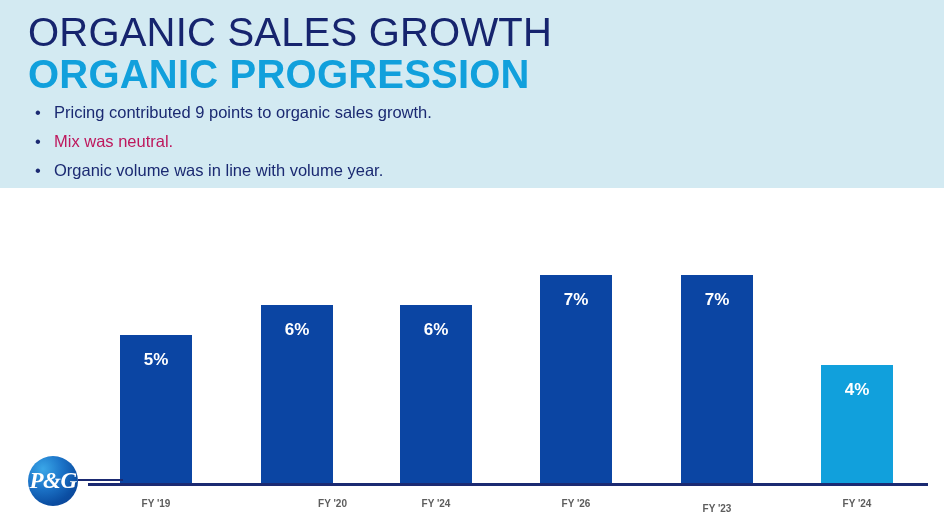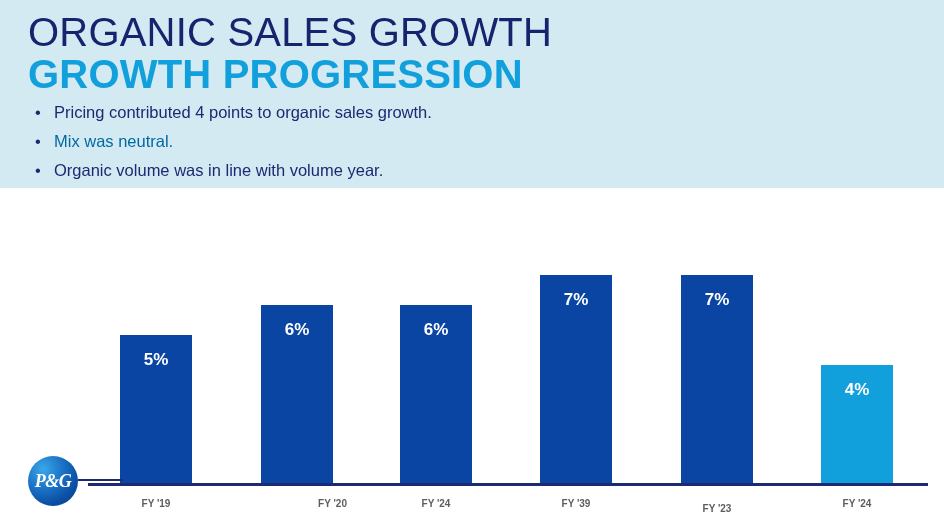--- a/index.html
+++ b/index.html
@@ -151,49 +151,49 @@
     top: 0;
     width: 50px;
     height: 50px;
     display: flex;
     align-items: center;
     justify-content: center;
     color: #ffffff;
     font-family: "Liberation Serif", serif;
     font-style: italic;
     font-weight: bold;
-    font-size: 18px;
+    font-size: 23px;
     letter-spacing: -0.5px;
   }
   #pg-logo-rule {
     position: absolute;
     left: 78px;
     top: 479px;
     width: 45px;
     height: 2px;
     background: #1b2a72;
   }
 </style>
 </head>
 <body>
 
 <div id="slide">
 
   <div id="header-band" style="background: rgb(211, 234, 242);">
     <div id="title-line-1" style="color: rgb(22, 36, 110);">ORGANIC SALES GROWTH</div>
-    <div id="title-line-2" style="color: rgb(17, 160, 220);">GROWTH PROGRESSION</div>
+    <div id="title-line-2" style="color: rgb(17, 160, 220);">ORGANIC PROGRESSION</div>
 
     <ul id="bullet-list">
       <li style="color: rgb(27, 42, 114);">
         <span class="bullet-dot" style="color: rgb(27, 42, 114);">•</span>
-        <span style="color: rgb(27, 42, 114);">Pricing contributed 4 points to organic sales growth.</span>
+        <span style="color: rgb(27, 42, 114);">Pricing contributed 9 points to organic sales growth.</span>
       </li>
       <li style="color: rgb(27, 42, 114);">
         <span class="bullet-dot" style="color: rgb(27, 42, 114);">•</span>
-        <span style="color: #0369a1;">Mix was neutral.</span>
+        <span style="color: #be185d;">Mix was neutral.</span>
       </li>
       <li style="color: rgb(27, 42, 114);">
         <span class="bullet-dot" style="color: rgb(27, 42, 114);">•</span>
         <span style="color: rgb(27, 42, 114);">Organic volume was in line with volume year.</span>
       </li>
     </ul>
   </div>
 
   <div id="chart-area">
 
@@ -213,21 +213,21 @@
 
     <div class="bar" style="left:400px; width:72px; height:178px;">
       <div class="bar-rect" style="height: 178px; background: rgb(11, 69, 163);"></div>
       <div class="bar-value" style="top:15px;">6%</div>
       <div class="bar-label" style="color: rgb(93, 93, 93);">FY '24</div>
     </div>
 
     <div class="bar" style="left:540px; width:72px; height:208px;">
       <div class="bar-rect" style="height: 208px; background: rgb(11, 69, 163);"></div>
       <div class="bar-value" style="top:15px;">7%</div>
-      <div class="bar-label" style="color: rgb(93, 93, 93);">FY '39</div>
+      <div class="bar-label" style="color: rgb(93, 93, 93);">FY '26</div>
     </div>
 
     <div class="bar" style="left:681px; width:72px; height:208px;">
       <div class="bar-rect" style="height: 208px; background: rgb(11, 69, 163);"></div>
       <div class="bar-value" style="top:15px;">7%</div>
       <div class="bar-label" style="color: rgb(93, 93, 93); margin-top: 16px;">FY '23</div>
     </div>
 
     <div class="bar" style="left:821px; width:72px; height:118px;">
       <div class="bar-rect" style="height: 118px; background: rgb(17, 160, 220);"></div>

